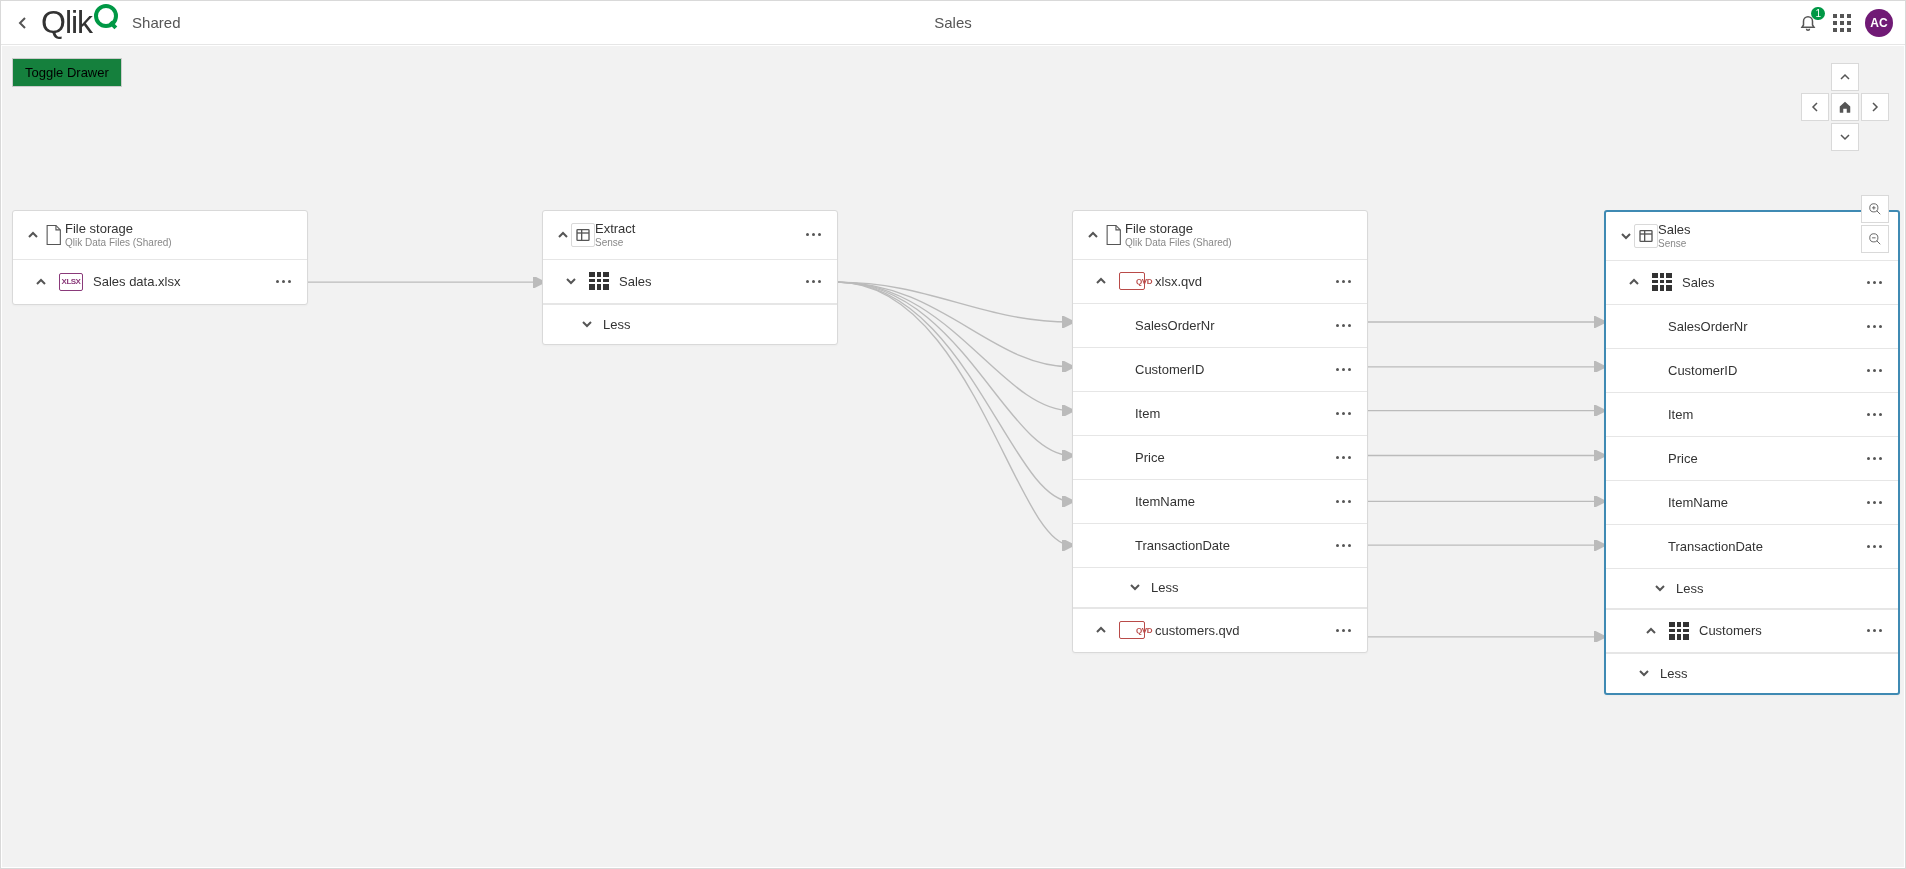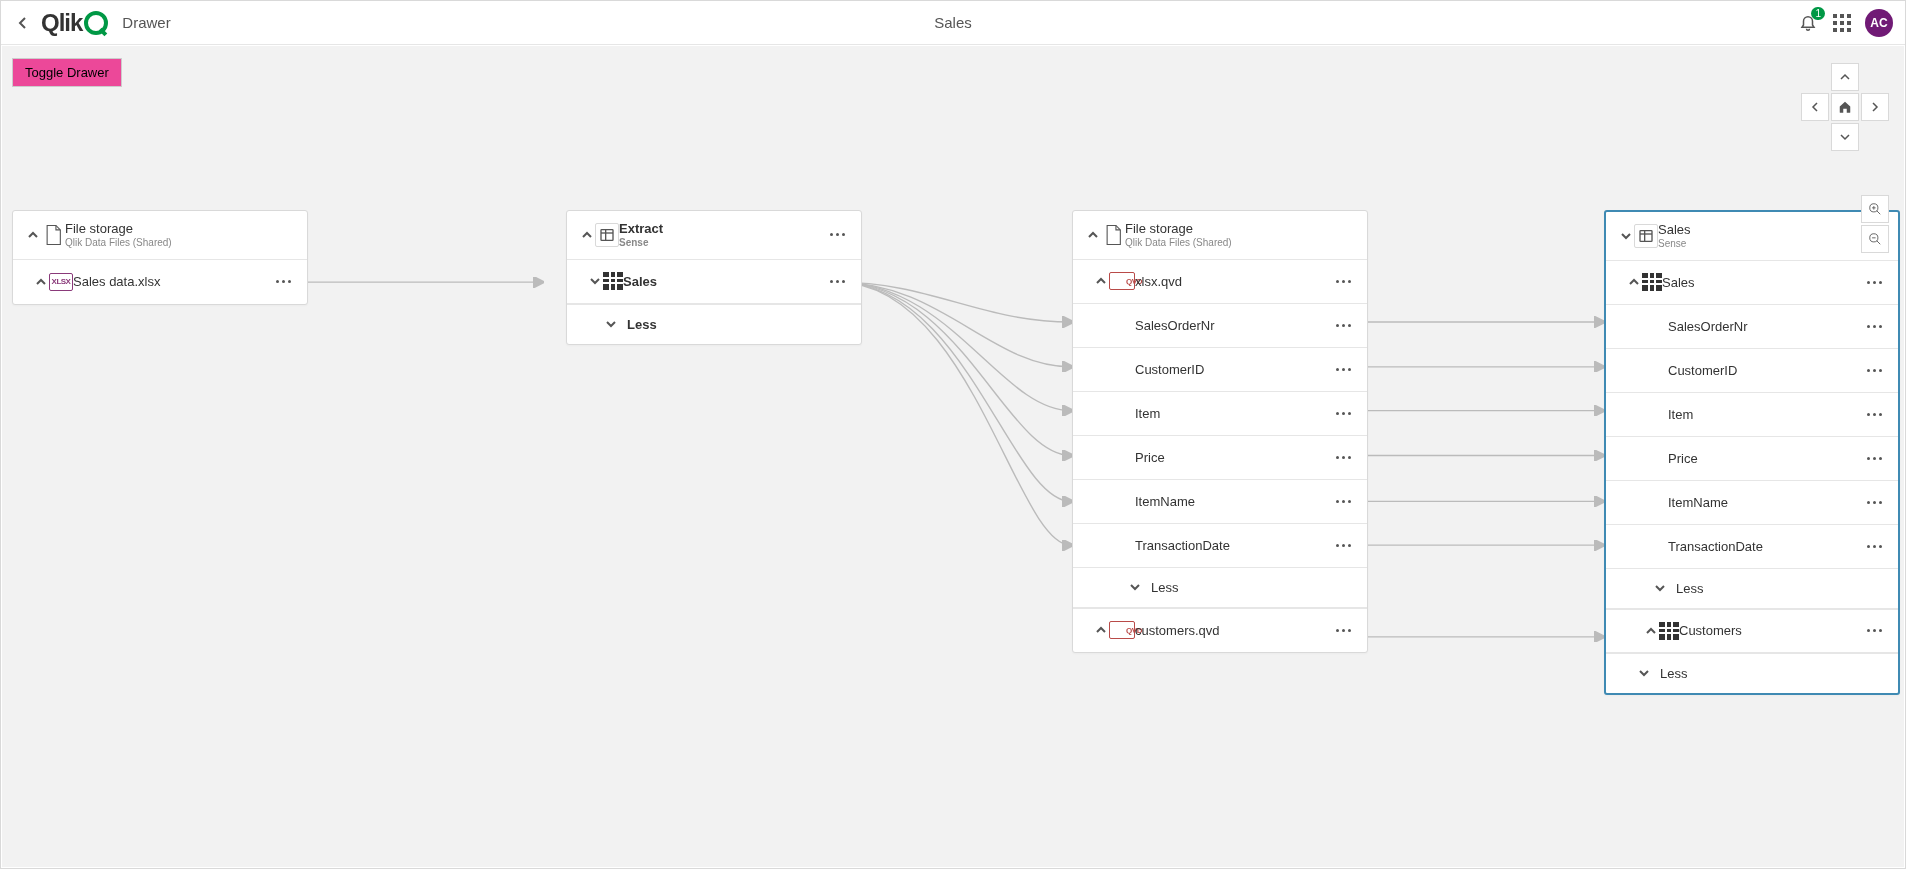--- a/index.html
+++ b/index.html
@@ -36,26 +36,25 @@
     padding: 0 12px;
     position: relative;
   }
   .back-btn {
     width: 20px; height: 20px;
     display: flex; align-items: center; justify-content: center;
     cursor: pointer;
     margin-right: 8px;
   }
   .logo {
-    font-weight: 700;
-    font-size: 24px;
+    font-weight: 400;
+    font-size: 32px;
     letter-spacing: -1px;
     margin-right: 14px;
     display: flex;
-    align-items: center;
   }
   .logo-q {
     display: inline-flex;
     width: 24px; height: 24px;
     border: 4px solid var(--accent);
     border-radius: 50%;
     margin-left: 2px;
     position: relative;
   }
   .logo-q::after {
@@ -114,21 +113,21 @@
 
   
   .canvas {
     position: absolute;
     top: 45px; left: 1px; right: 1px; bottom: 1px;
     background: var(--bg);
   }
   .toggle-drawer {
     position: absolute;
     top: 12px; left: 10px;
-    background: #ec4899;
+    background: #15803d;
     border: 1px solid #ccc;
     padding: 6px 12px;
     font-size: 13px;
     cursor: pointer;
     z-index: 10;
   }
 
   
   .nav-cluster {
     position: absolute;
@@ -188,20 +187,21 @@
   .dots {
     width: 24px; cursor: pointer;
     display: flex; justify-content: center; gap: 3px;
   }
   .dots span { width: 3px; height: 3px; background: #555; border-radius: 50%; }
 
   .row-item {
     display: flex;
     align-items: center;
     padding: 10px 12px 10px 20px;
+    gap: 10px;
     border-bottom: 1px solid var(--border-light);
     min-height: 44px;
     justify-content: space-between;
   }
   .row-item:last-child { border-bottom: none; }
   .row-item .label { flex: 1; font-size: 13px; }
   .file-icon {
     width: 24px; height: 18px;
     border: 1px solid;
     border-radius: 2px;
@@ -270,21 +270,21 @@
 <div class="topbar">
   <div class="back-btn">
     <svg viewBox="0 0 12 12">
         <polyline points="8,1 3,6 8,11"></polyline>
       </svg>
   </div>
   <div class="logo">
     <span>Qlik</span>
     <span class="logo-q"></span>
   </div>
-  <div class="crumb">Drawer</div>
+  <div class="crumb">Shared</div>
   <div class="topbar-center">Sales</div>
   <div class="topbar-right">
     <div class="bell">
       <svg viewBox="0 0 24 24" fill="none" stroke="#555" stroke-width="2">
         <path d="M18 16v-5a6 6 0 10-12 0v5l-2 3h16l-2-3z"></path>
           <path d="M10 21a2 2 0 004 0"></path>
       </svg>
       <span class="badge">1</span>
     </div>
     <div class="grid-icon">
@@ -410,21 +410,21 @@
       <div class="file-icon xlsx">XLSX</div>
       <div class="label">Sales data.xlsx</div>
       <div class="dots">
           <span></span>
           <span></span>
           <span></span>
         </div>
     </div>
   </div>
 
-  <div class="card" style="left:564px; top:164px;font-weight:bold;">
+  <div class="card" style="left:540px; top:164px;">
     <div class="card-header">
       <div class="chev">
           <svg viewBox="0 0 12 12">
             <polyline points="2,8 6,4 10,8"></polyline>
           </svg>
         </div>
       <div class="hdr-icon">
         <svg viewBox="0 0 24 24" width="16" height="16" stroke="#555" fill="none" stroke-width="2">
             <rect x="3" y="4" width="18" height="16" rx="1"></rect>
             <line x1="3" y1="9" x2="21" y2="9"></line>

